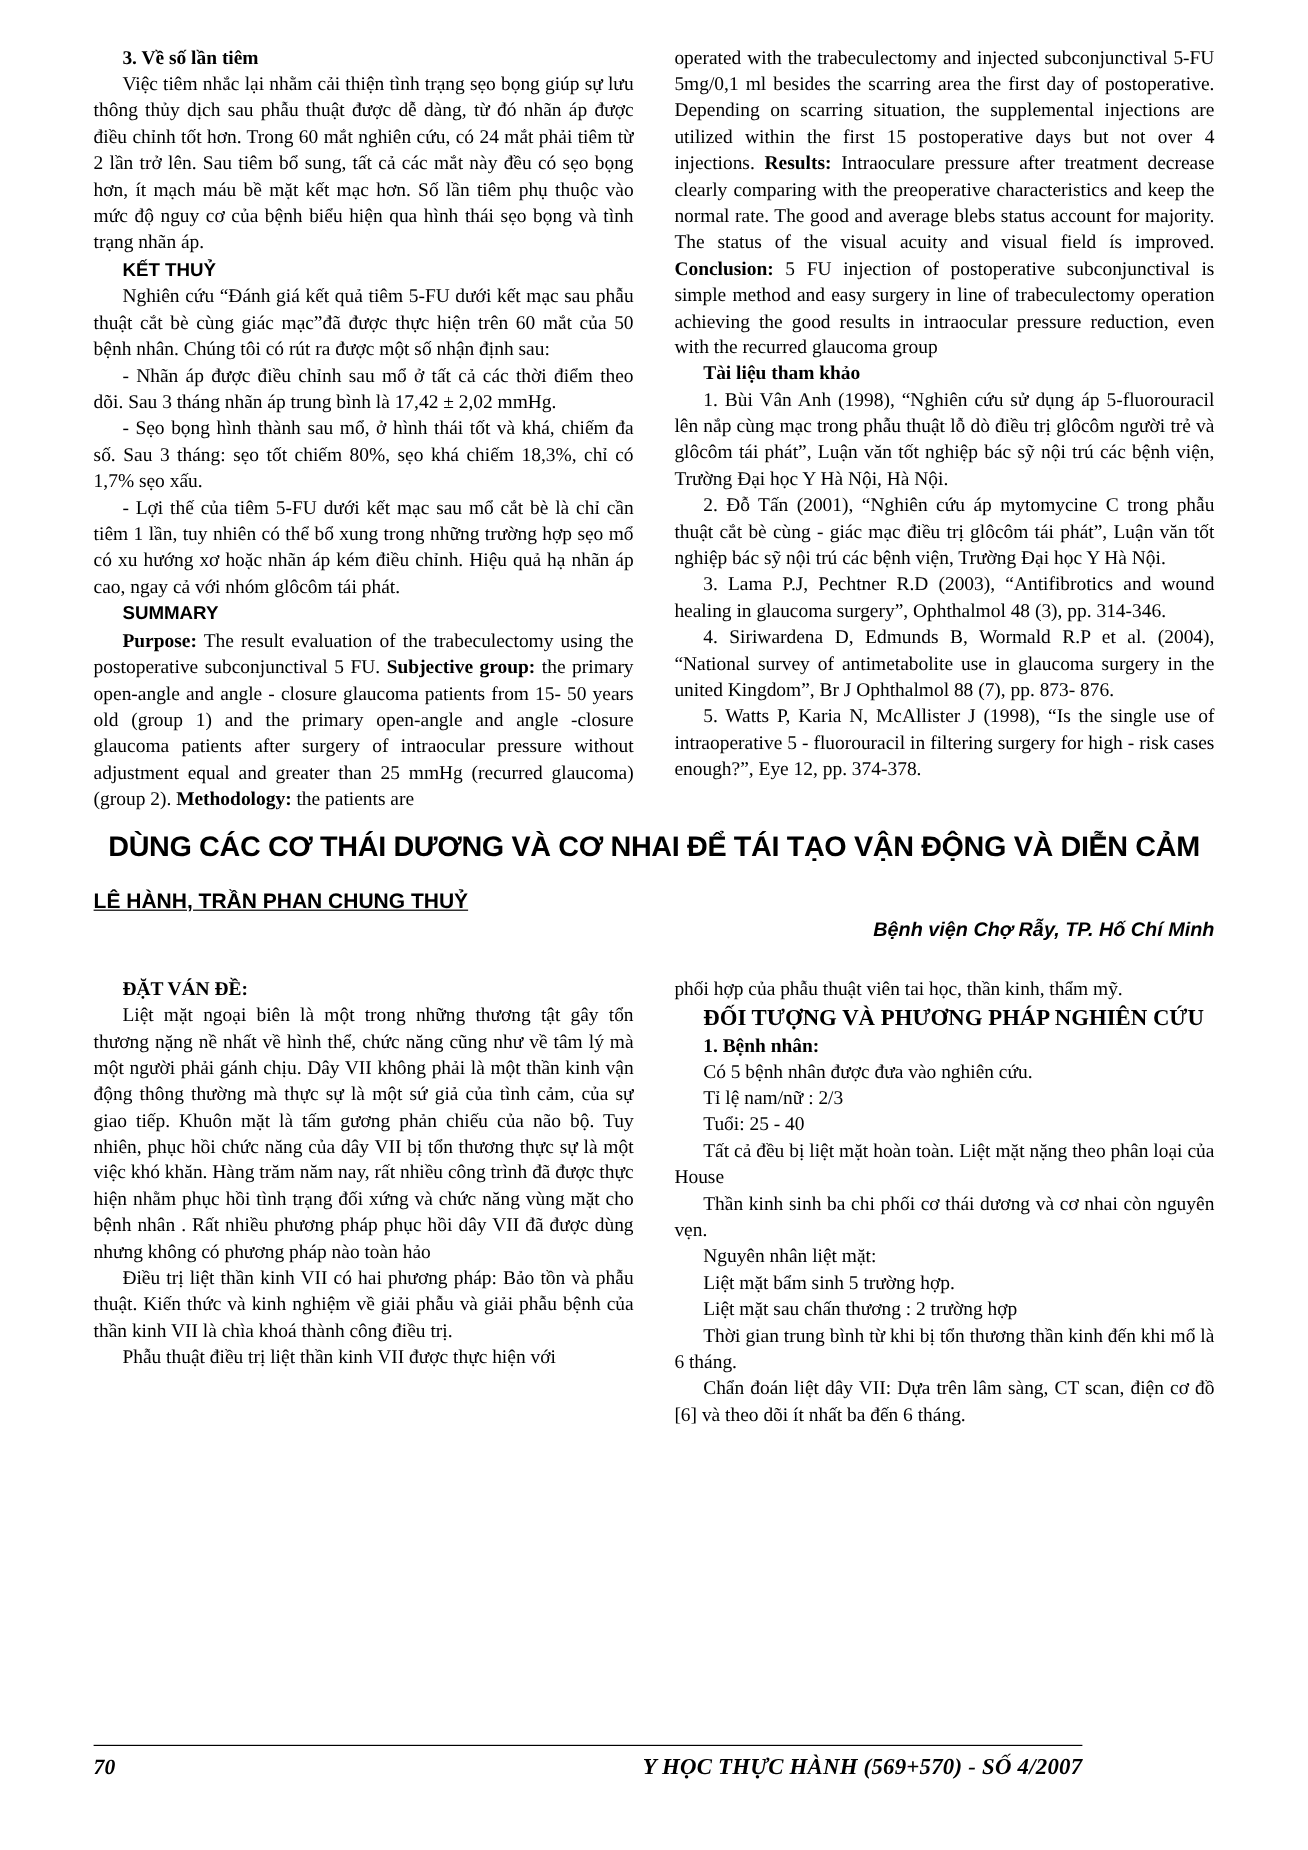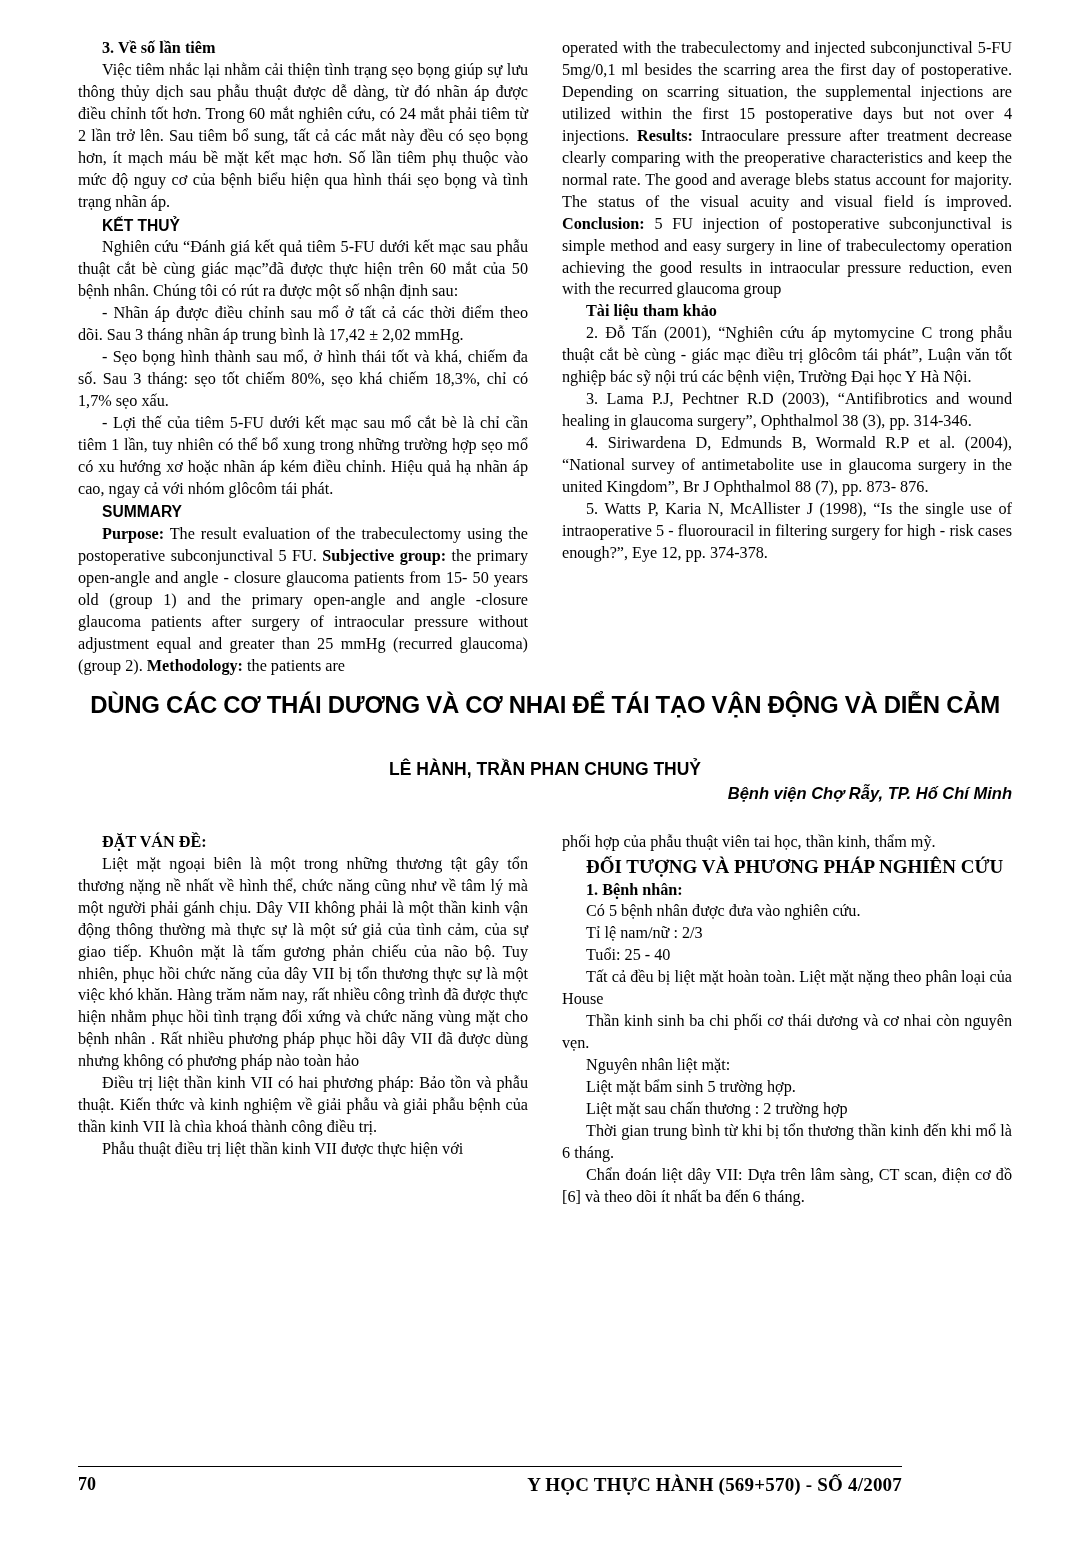--- a/index.html
+++ b/index.html
@@ -73,44 +73,46 @@
     margin-top: 14px;
     text-align: center;
     font-family: "Liberation Sans", sans-serif;
     font-weight: bold;
     font-size: 23.5px;
     letter-spacing: -0.3px;
     color: #000;
     transform: scaleX(1.02);
   }
   .authors {
-    margin-top: 38px;
-    text-align: center;
+    margin-top: 20px;
+    text-align: left;
     font-family: "Liberation Sans", sans-serif;
     font-weight: bold;
     font-size: 17.5px;
     line-height: 1.45;
+    text-decoration: underline;
   }
   .affil {
     text-align: right;
     font-family: "Liberation Sans", sans-serif;
     font-weight: bold;
     font-style: italic;
     font-size: 16.5px;
     line-height: 1.45;
   }
   .section2 {
     margin-top: 26px;
   }
   .footer {
     position: absolute;
     left: 78px;
     right: 78px;
-    bottom: 36px;
+    bottom: 48px;
     height: 40px;
+    font-style: italic;
   }
   .footer-rule {
     border-top: 1.6px solid #000;
     width: 100%;
     position: absolute;
     top: 0;
   }
   .pagenum {
     position: absolute;
     top: 8px;
@@ -145,22 +147,23 @@
         <p>- Nhãn áp được điều chỉnh sau mổ ở tất cả các thời điểm theo dõi. Sau 3 tháng nhãn áp trung bình là 17,42 ± 2,02 mmHg.</p>
         <p>- Sẹo bọng hình thành sau mổ, ở hình thái tốt và khá, chiếm đa số. Sau 3 tháng: sẹo tốt chiếm 80%, sẹo khá chiếm 18,3%, chỉ có 1,7% sẹo xấu.</p>
         <p>- Lợi thế của tiêm 5-FU dưới kết mạc sau mổ cắt bè là chỉ cần tiêm 1 lần, tuy nhiên có thể bổ xung trong những trường hợp sẹo mổ có xu hướng xơ hoặc nhãn áp kém điều chỉnh. Hiệu quả hạ nhãn áp cao, ngay cả với nhóm glôcôm tái phát.</p>
         <div class="sans-head">SUMMARY</div>
         <p><b>Purpose:</b><span> The result evaluation of the trabeculectomy using the postoperative subconjunctival 5 FU. </span><b>Subjective group:</b><span> the primary open-angle and angle - closure glaucoma patients from 15- 50 years old (group 1) and the primary open-angle and angle -closure glaucoma patients after surgery of intraocular pressure without adjustment equal and greater than 25 mmHg (recurred glaucoma)(group 2). </span><b>Methodology:</b><span> the patients are</span></p>
       </div>
 
       <div class="col">
         <p class="noindent"><span>operated with the trabeculectomy and injected subconjunctival 5-FU 5mg/0,1 ml besides the scarring area the first day of postoperative. Depending on scarring situation, the supplemental injections are utilized within the first 15 postoperative days but not over 4 injections. </span><b>Results:</b><span> Intraoculare pressure after treatment decrease clearly comparing with the preoperative characteristics and keep the normal rate. The good and average blebs status account for majority. The status of the visual acuity and visual field ís improved. </span><b>Conclusion:</b><span> 5 FU injection of postoperative subconjunctival is simple method and easy surgery in line of trabeculectomy operation achieving the good results in intraocular pressure reduction, even with the recurred glaucoma group</span></p>
         <div class="h-bold">Tài liệu tham khảo</div>
+        <p>1. Bùi Vân Anh (1998), “Nghiên cứu sử dụng áp 5-fluorouracil lên nắp cùng mạc trong phẫu thuật lỗ dò điều trị glôcôm người trẻ và glôcôm tái phát”, Luận văn tốt nghiệp bác sỹ nội trú các bệnh viện, Trường Đại học Y Hà Nội, Hà Nội.</p>
         <p>2. Đỗ Tấn (2001), “Nghiên cứu áp mytomycine C trong phẫu thuật cắt bè cùng - giác mạc điều trị glôcôm tái phát”, Luận văn tốt nghiệp bác sỹ nội trú các bệnh viện, Trường Đại học Y Hà Nội.</p>
-        <p>3. Lama P.J, Pechtner R.D (2003), “Antifibrotics and wound healing in glaucoma surgery”, Ophthalmol 38 (3), pp. 314-346.</p>
+        <p>3. Lama P.J, Pechtner R.D (2003), “Antifibrotics and wound healing in glaucoma surgery”, Ophthalmol 48 (3), pp. 314-346.</p>
         <p>4. Siriwardena D, Edmunds B, Wormald R.P et al. (2004), “National survey of antimetabolite use in glaucoma surgery in the united Kingdom”, Br J Ophthalmol 88 (7), pp. 873- 876.</p>
         <p>5. Watts P, Karia N, McAllister J (1998), “Is the single use of intraoperative 5 - fluorouracil in filtering surgery for high - risk cases enough?”, Eye 12, pp. 374-378.</p>
       </div>
     </div>
 
     <div class="article-title">DÙNG CÁC CƠ THÁI DƯƠNG VÀ CƠ NHAI ĐỂ TÁI TẠO VẬN ĐỘNG VÀ DIỄN CẢM</div>
     <div class="authors">LÊ HÀNH, TRẦN PHAN CHUNG THUỶ</div>
     <div class="affil">Bệnh viện Chợ Rẫy, TP. Hố Chí Minh</div>
 
     <div class="two-col section2">

